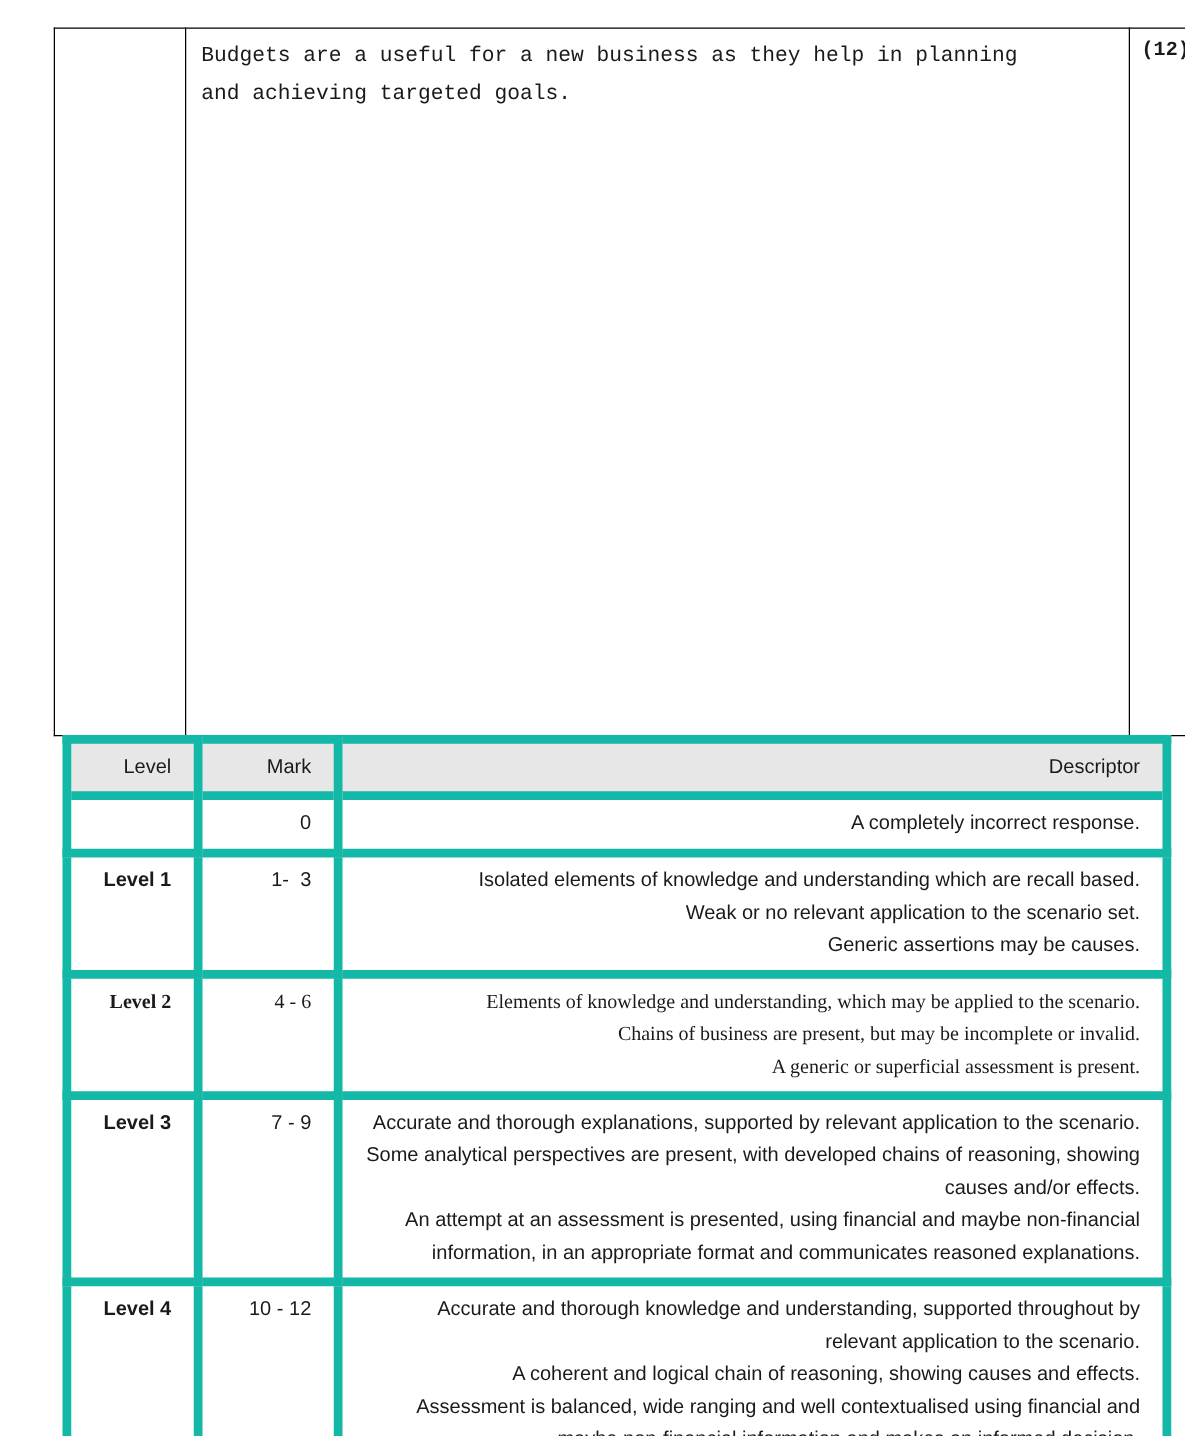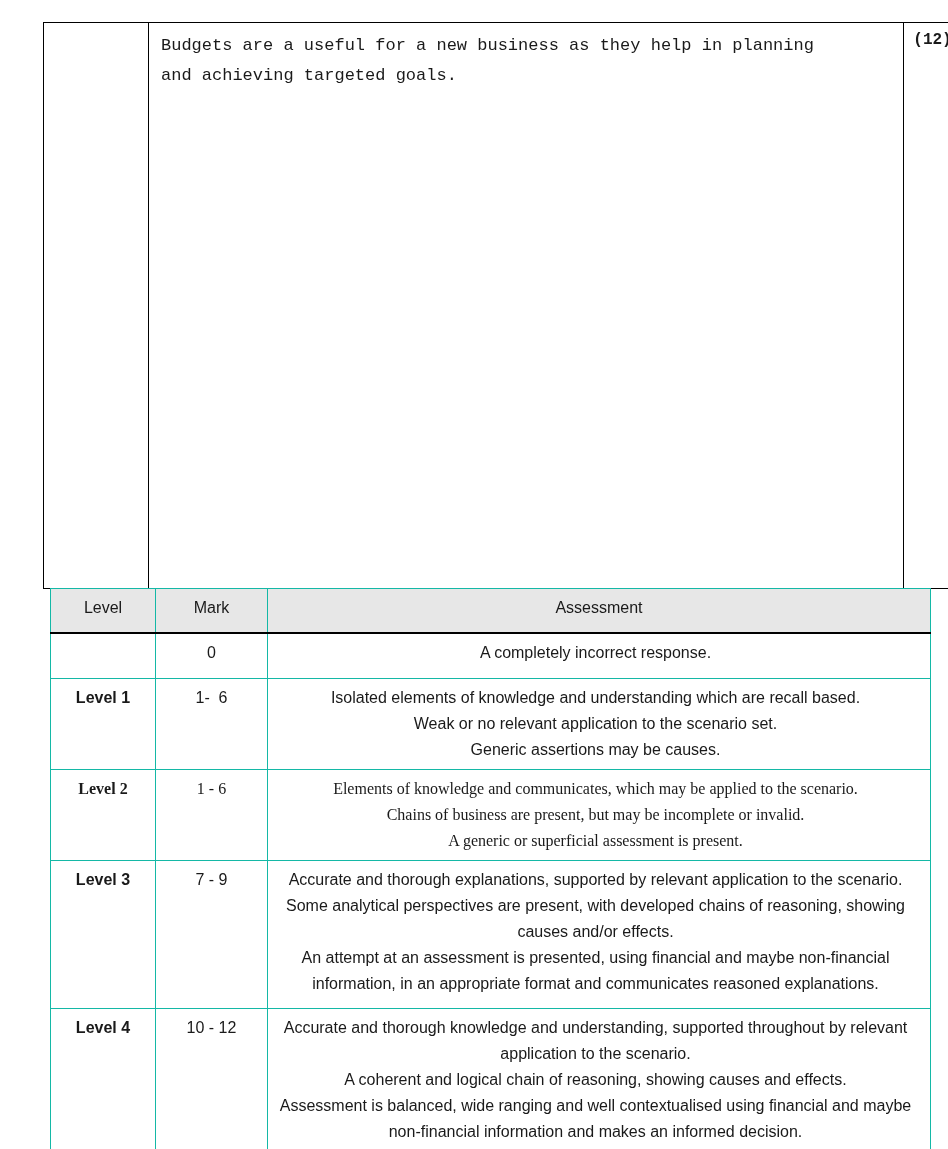--- a/index.html
+++ b/index.html
@@ -50,24 +50,24 @@
     width: 880px;
     border-collapse: collapse;
     table-layout: fixed;
     font-size: 16px;
   }
   .col-level { width: 105px; }
   .col-mark  { width: 112px; }
   .col-desc  { width: 663px; }
 
   .rubric th, .rubric td {
-    border: 1px solid #14b8a6;
+    border: 7px solid #14b8a6;
     vertical-align: top;
-    text-align: center;
-    padding: 6px 5px;
+    text-align: right;
+    padding: 6px 18px;
     line-height: 26px;
   }
   .rubric thead th {
     background: #e7e7e7;
     font-weight: normal;
     height: 44px;
     border-bottom: 2px solid #000;
   }
   .lvl  { font-weight: bold; }
   .mark {
@@ -102,48 +102,48 @@
 <table class="rubric">
   <colgroup>
     <col class="col-level">
     <col class="col-mark">
     <col class="col-desc">
   </colgroup>
   <thead>
     <tr>
       <th>Level</th>
       <th>Mark</th>
-      <th>Assessment</th>
+      <th>Descriptor</th>
     </tr>
   </thead>
   <tbody>
 
     <tr class="row-0">
       <td class="lvl"></td>
       <td class="mark">0</td>
       <td class="desc">
         <div class="dline">A completely incorrect response.</div>
       </td>
     </tr>
 
     <tr class="row-1">
       <td class="lvl">Level 1</td>
-      <td class="mark">1-  6</td>
+      <td class="mark">1-  3</td>
       <td class="desc">
         <div class="dline">Isolated elements of knowledge and understanding which are recall based.</div>
         <div class="dline">Weak or no relevant application to the scenario set.</div>
         <div class="dline">Generic assertions may be causes.</div>
       </td>
     </tr>
 
     <tr class="row-2">
       <td class="lvl">Level 2</td>
-      <td class="mark">1 - 6</td>
+      <td class="mark">4 - 6</td>
       <td class="desc">
-        <div class="dline">Elements of knowledge and communicates, which may be applied to the scenario.</div>
+        <div class="dline">Elements of knowledge and understanding, which may be applied to the scenario.</div>
         <div class="dline">Chains of business are present, but may be incomplete or invalid.</div>
         <div class="dline">A generic or superficial assessment is present.</div>
       </td>
     </tr>
 
     <tr class="row-3">
       <td class="lvl">Level 3</td>
       <td class="mark">7 - 9</td>
       <td class="desc">
         <div class="dline">Accurate and thorough explanations, supported by relevant application to the scenario.</div>

